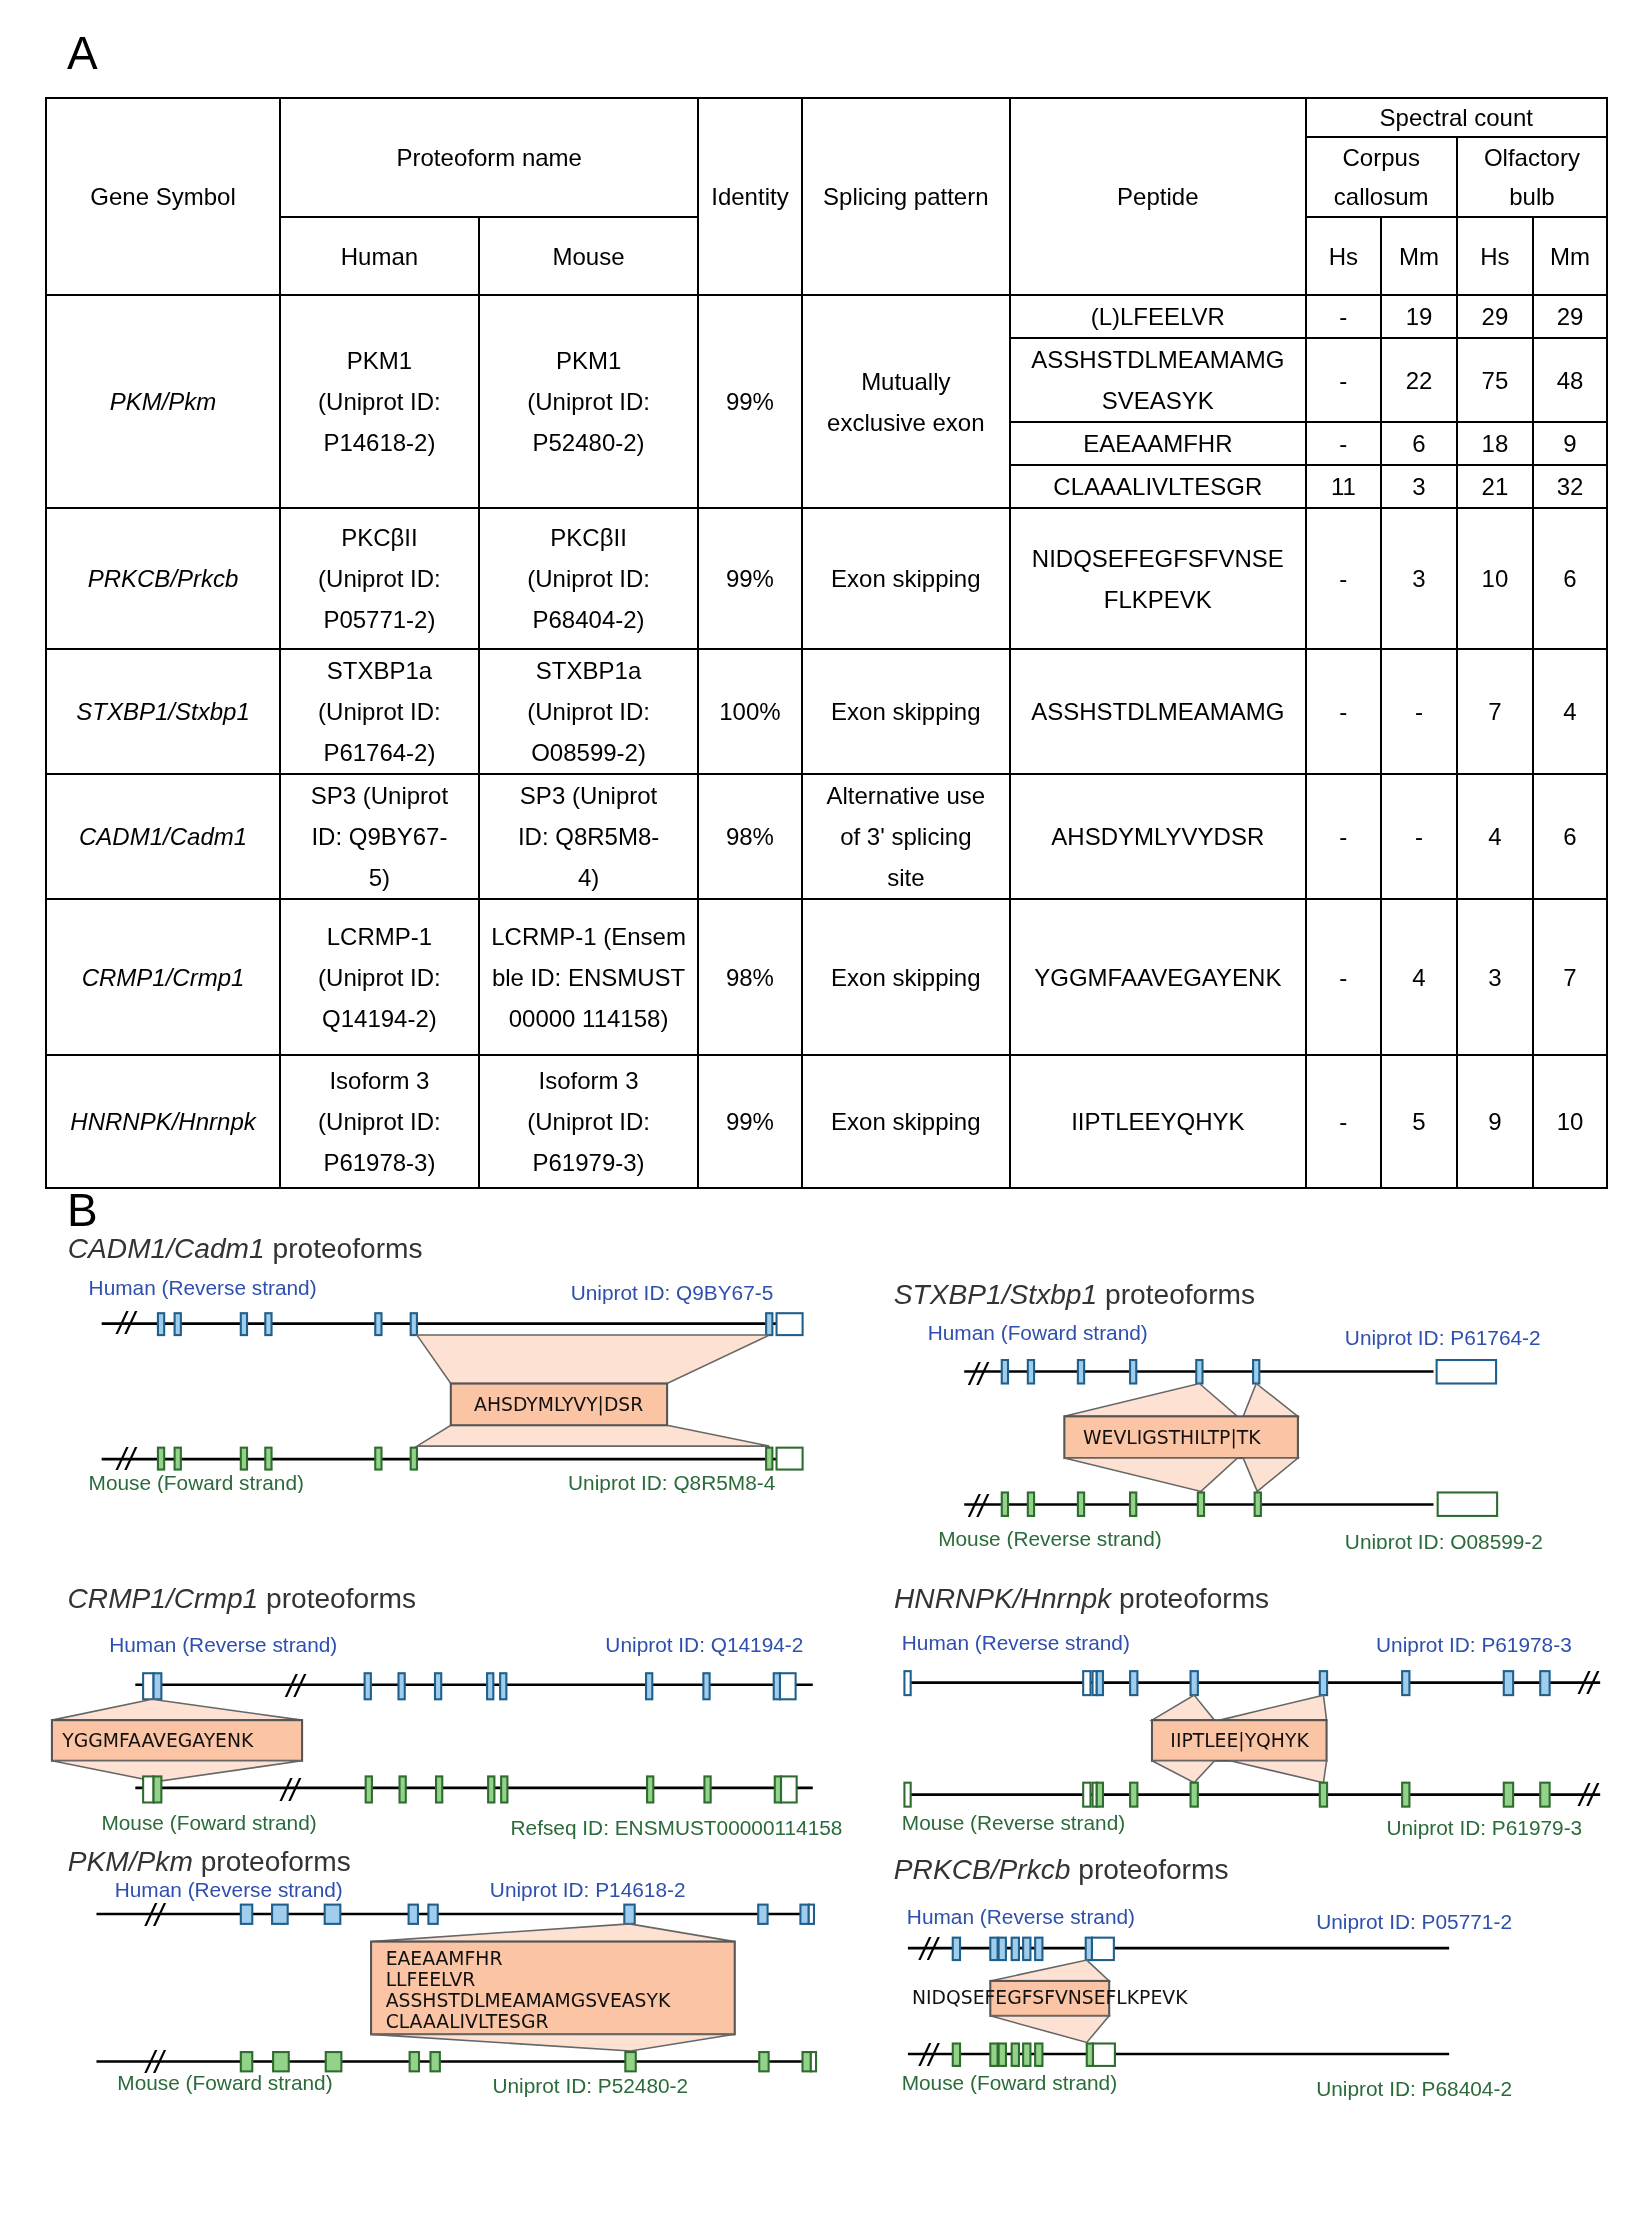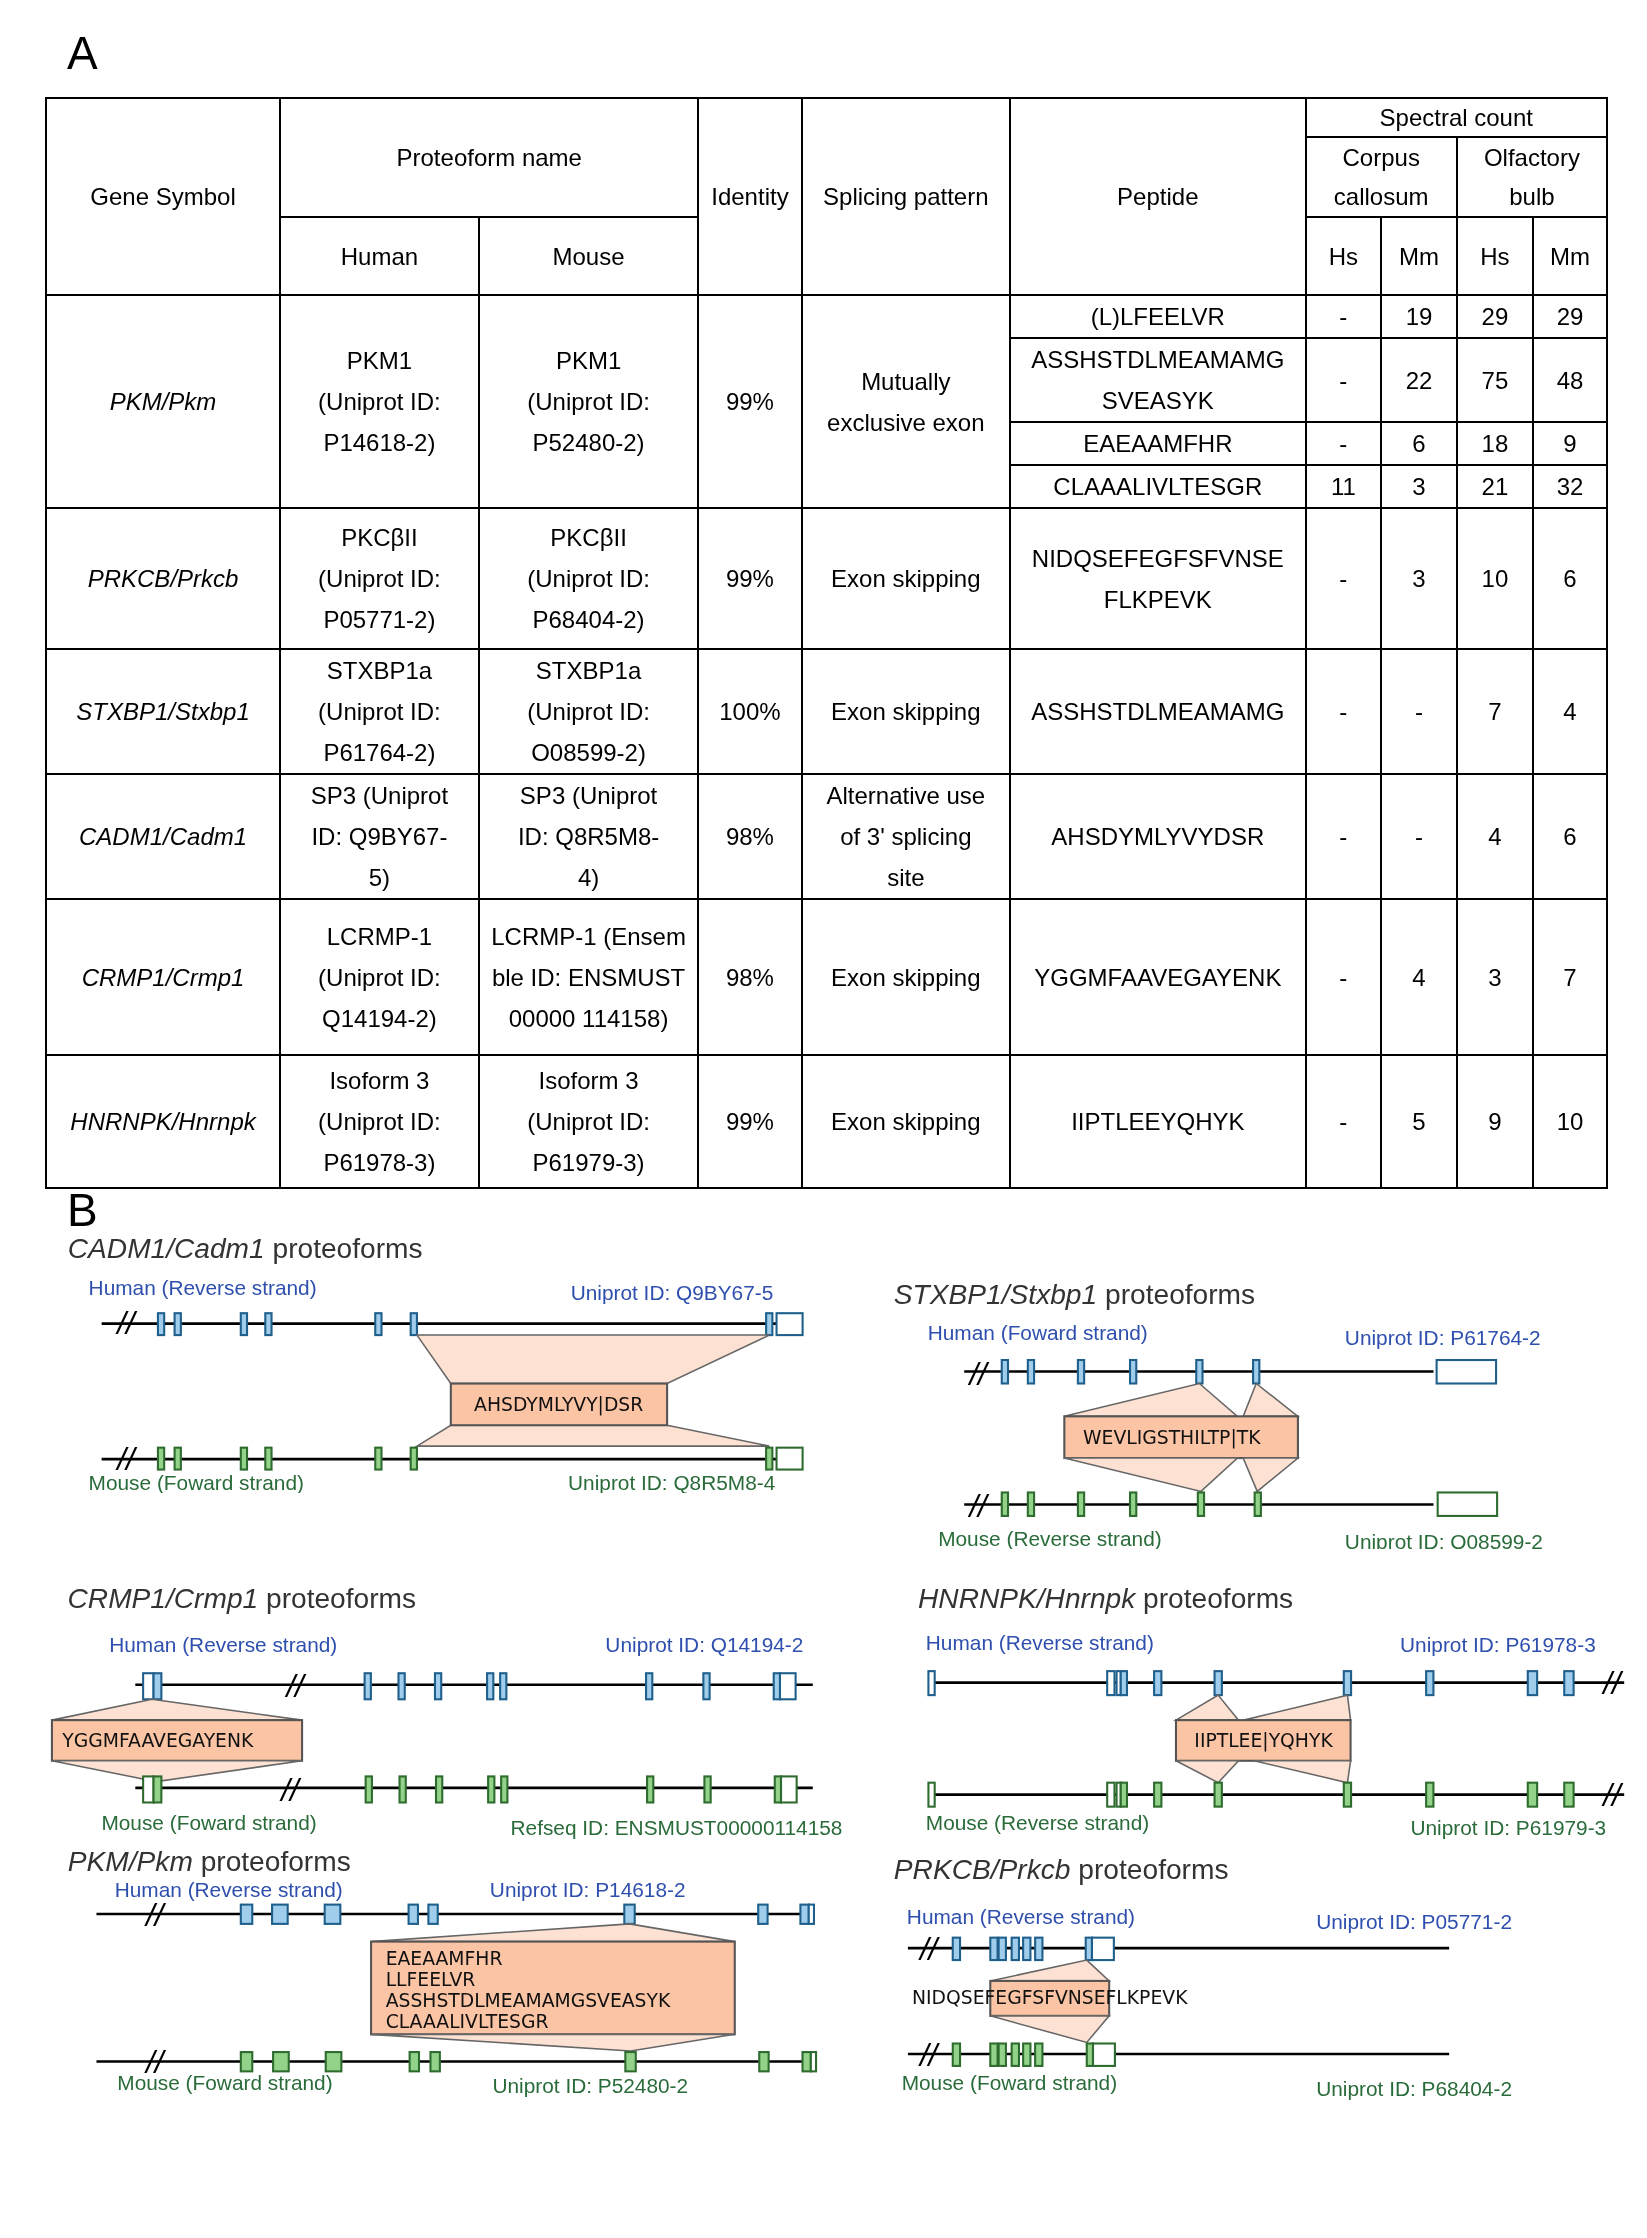--- a/index.html
+++ b/index.html
@@ -271,21 +271,21 @@
         <rect x="1182" y="398" width="12" height="50"></rect>
     <rect x="1292" y="398" width="12" height="50"></rect>
         <rect x="1427" y="398" width="12" height="50"></rect>
   </g>
   <rect x="1439" y="398" width="30" height="50" fill="#fff" stroke="#2e6b2e" stroke-width="4"></rect>
   <text x="135" y="500" class="d-mouse">Mouse (Foward strand)</text>
   <text x="920" y="510" class="d-mouse">Refseq ID: ENSMUST00000114158</text>
 </svg>
 </div>
 
-<div class="diag" style="left:886px;top:1569px;margin-left:24px;">
+<div class="diag" style="left:886px;top:1569px;">
 <svg width="730" height="271" viewBox="0 0 1400 520">
   <text x="15" y="75" class="d-title"><tspan font-style="italic">HNRNPK/Hnrnpk</tspan><tspan> proteoforms</tspan></text>
   <text x="30" y="155" class="d-human">Human (Reverse strand)</text>
   <text x="940" y="160" class="d-human">Uniprot ID: P61978-3</text>
   <line x1="35" y1="218" x2="1370" y2="218" stroke="#000" stroke-width="5"></line>
   <text x="1330" y="240" font-size="60" font-style="italic">//</text>
   <rect x="35" y="196" width="12" height="46" fill="#fff" stroke="#1f5f8b" stroke-width="4"></rect>
   <rect x="378" y="196" width="14" height="46" fill="#fff" stroke="#1f5f8b" stroke-width="4"></rect>
   <rect x="396" y="196" width="8" height="46" fill="#fff" stroke="#1f5f8b" stroke-width="4"></rect>
   <g fill="#9fcdeb" stroke="#1f5f8b" stroke-width="4">

